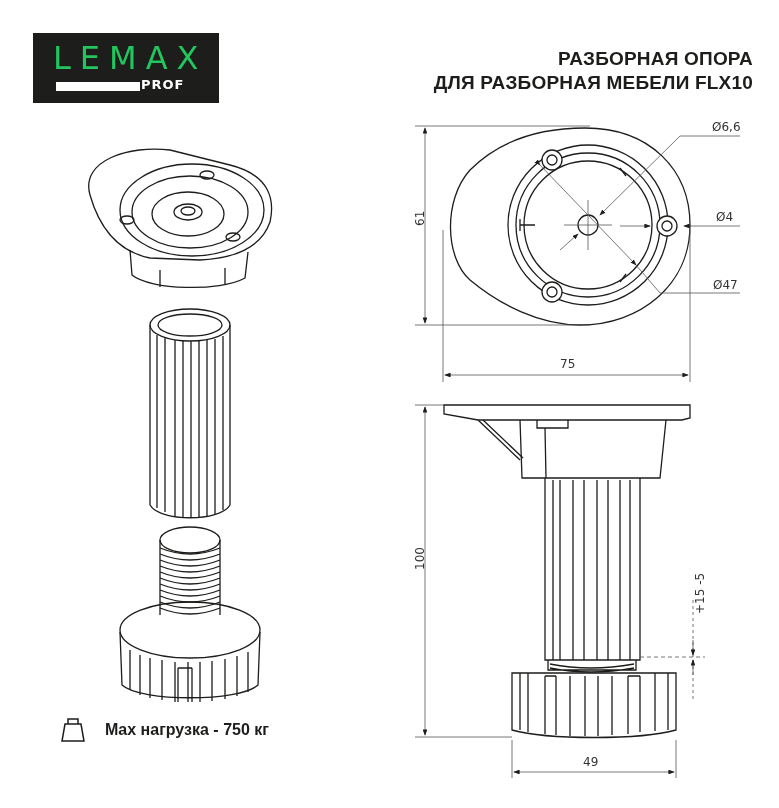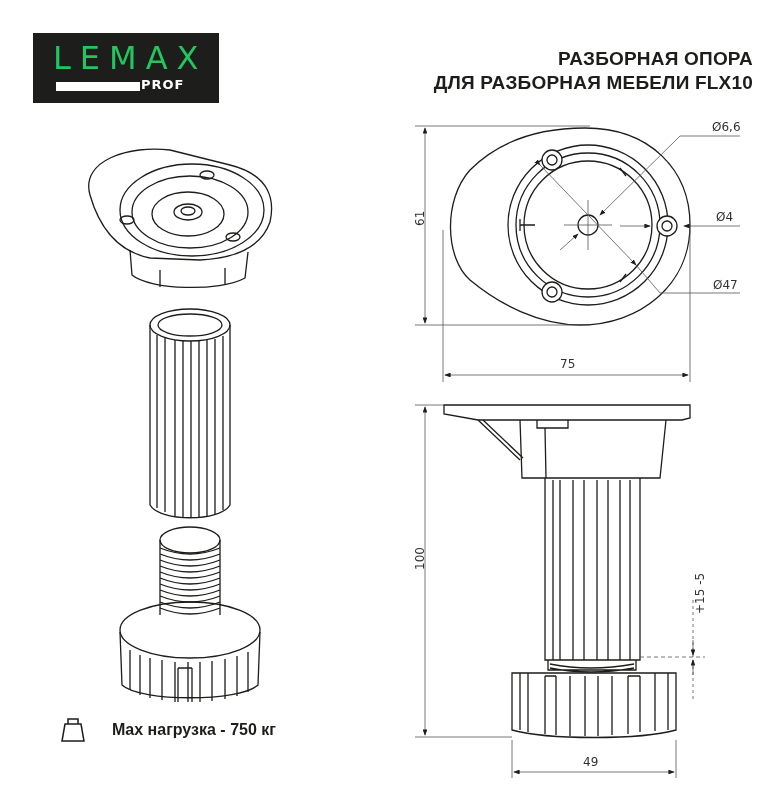--- a/index.html
+++ b/index.html
@@ -5,21 +5,21 @@
   html,body{margin:0;padding:0;background:#ffffff;}
   body{width:779px;height:808px;position:relative;overflow:hidden;font-family:"Liberation Sans",sans-serif;color:#1d1d1b;}
   .logo{position:absolute;left:33px;top:33px;width:186px;height:70px;background:#1d1d1b;}
   .logo-main{position:absolute;left:20px;top:6px;color:#22c55e;font-family:"DejaVu Sans",sans-serif;font-size:32px;letter-spacing:9px;font-weight:normal;}
   .logo-bar{position:absolute;left:23px;top:49px;width:84px;height:9px;background:#fff;}
   .logo-sub{position:absolute;left:108px;top:45px;color:#fff;font-family:"DejaVu Sans",sans-serif;font-weight:bold;font-size:13px;letter-spacing:1px;line-height:14px;}
   .title{position:absolute;right:26px;top:47px;text-align:right;font-weight:bold;font-size:19px;line-height:24px;letter-spacing:0.2px;margin-left:44px;}
   .title div{white-space:nowrap;}
   svg{position:absolute;left:0;top:0;}
   .load{position:absolute;left:60px;top:717px;display:flex;align-items:center;}
-  .load-text{font-size:16px;margin-left:26px;font-weight:600;}
+  .load-text{font-size:16px;margin-left:19px;font-weight:600;}
   .dim{font-family:"DejaVu Sans",sans-serif;font-size:12px;fill:#333;}
 </style>
 </head>
 <body>
 
 <div class="logo">
   <div class="logo-main">LEMAX</div>
   <div class="logo-bar"></div>
   <div class="logo-sub">PROF</div>
 </div>

